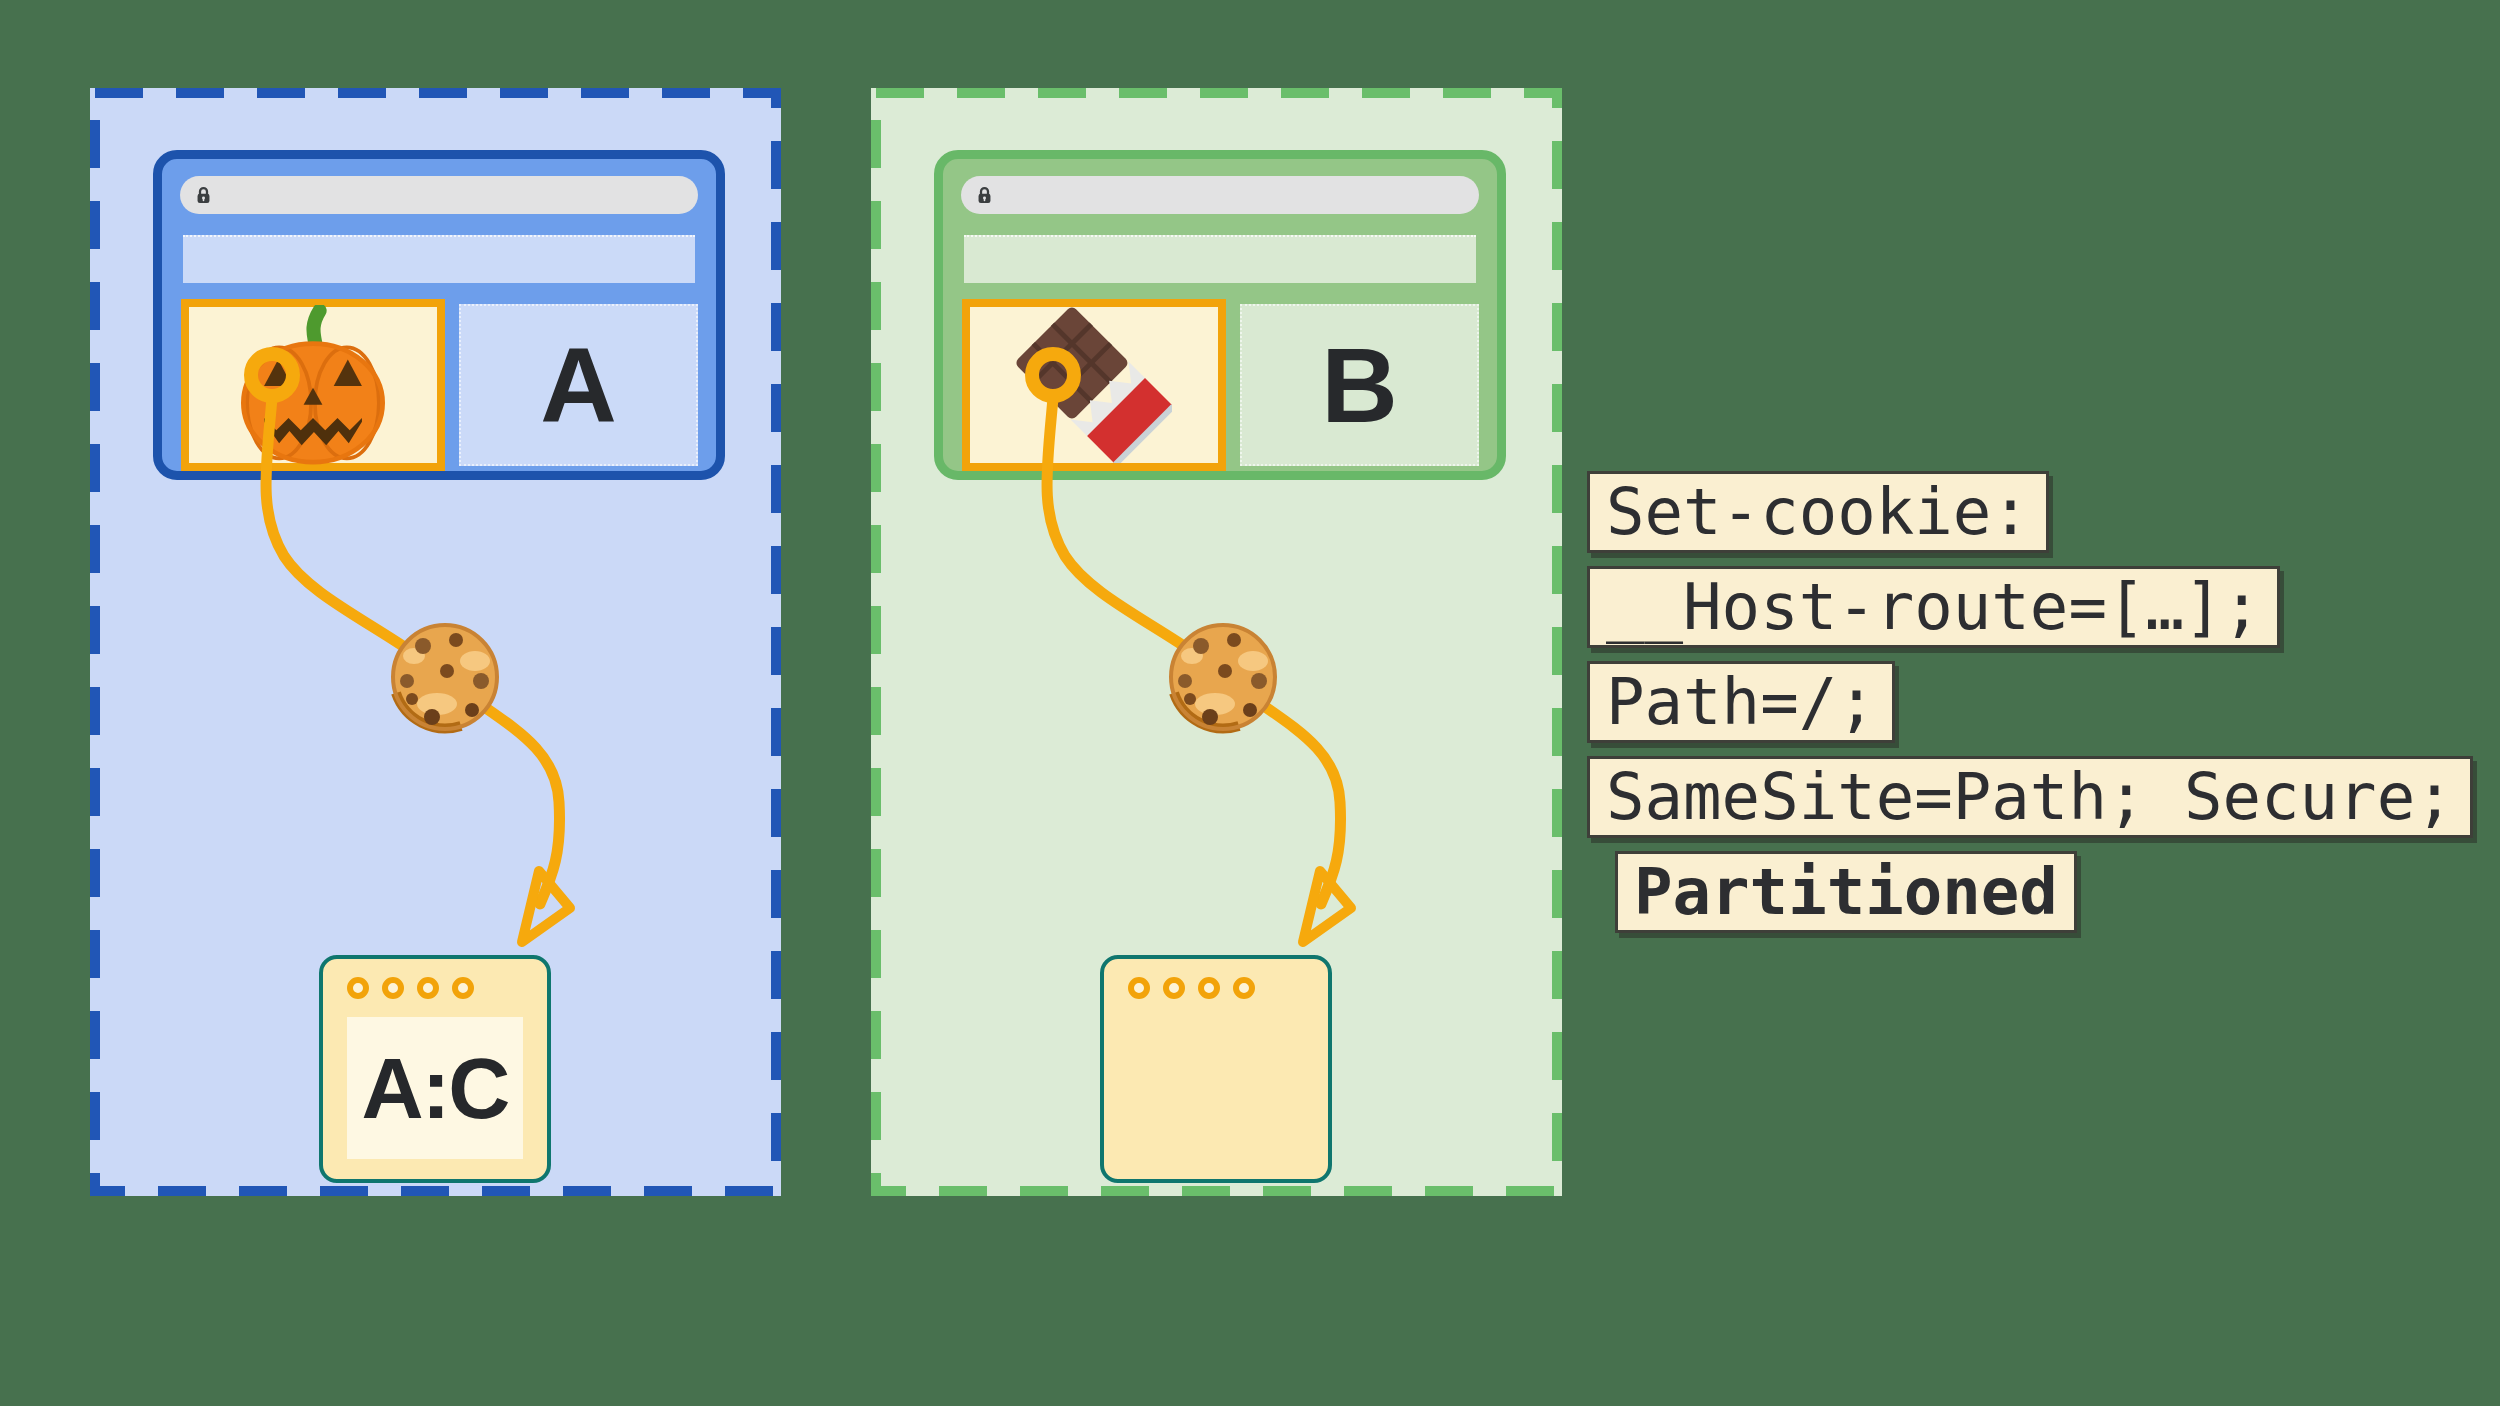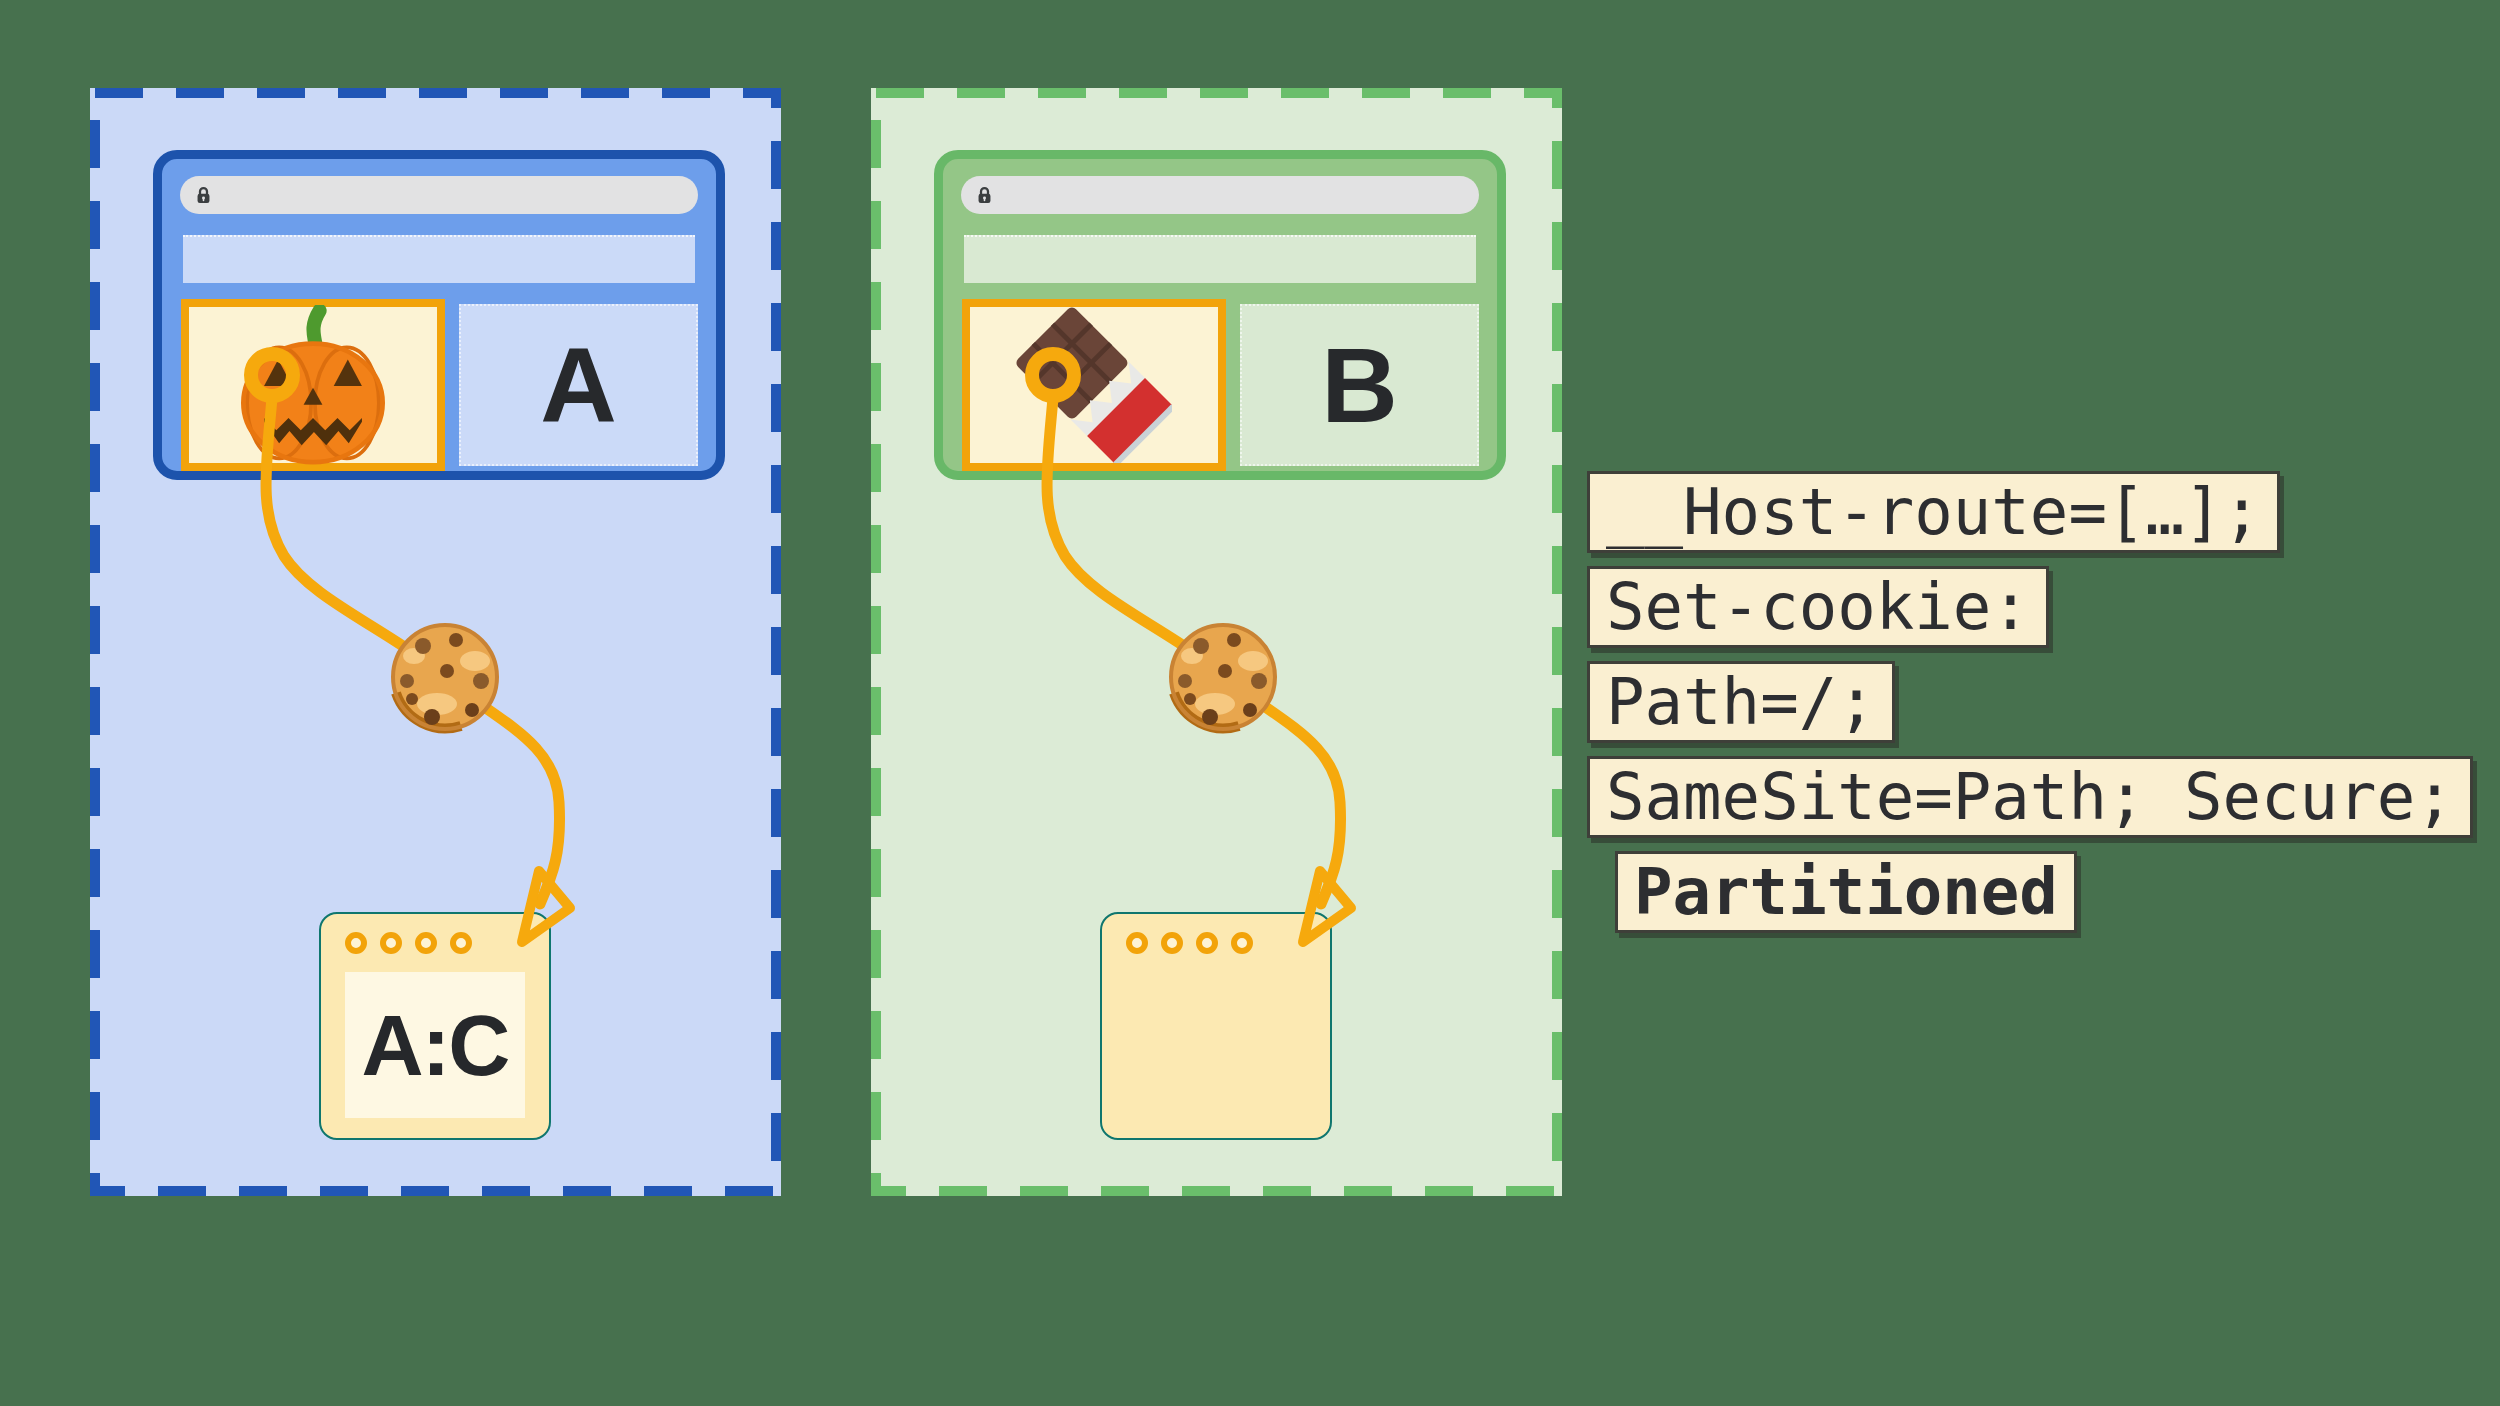--- a/index.html
+++ b/index.html
@@ -37,22 +37,22 @@
   .letterbox{
     position:absolute;left:297px;right:18px;top:145px;height:162px;
     background:var(--strip);border:2px dotted rgba(255,255,255,.6);
     box-sizing:border-box;
     display:flex;align-items:center;justify-content:center;
   }
   .letter{
     font-size:106px;font-weight:bold;color:#27292C;line-height:1;
   }
   .jar-card{
-    position:absolute;left:229px;top:824px;width:232px;height:228px;
-    box-sizing:border-box;border:2px solid #0f766e;border-radius:18px;
+    position:absolute;left:229px;top:867px;width:232px;height:228px;
+    box-sizing:border-box;border:4px solid #0f766e;border-radius:18px;
     background:#FCE9B2;
   }
   .jar-dots{
     display:flex;gap:13px;margin:18px 0 0 24px;
   }
   .jar-dot{
     width:22px;height:22px;border-radius:50%;
     box-sizing:border-box;border:6px solid #F2A30A;background:#FDF3D6;
   }
   .jar-inner{
@@ -205,18 +205,18 @@
       <circle cx="2" cy="-6" r="7" fill="#7B4A1E"></circle>
       <circle cx="-38" cy="4" r="7" fill="#8A5A2B"></circle>
       <circle cx="-13" cy="40" r="8" fill="#6B3F1A"></circle>
       <circle cx="27" cy="33" r="7" fill="#6B3F1A"></circle>
       <circle cx="-33" cy="22" r="6" fill="#7B4A1E"></circle>
     </g>
   </svg>
 </div>
 
 <div class="code-block" style="--chipBg: #FAEFD1; --chipText: #2D2E31;">
+  <div class="code-chip">Set-cookie:</div>
   <div class="code-chip">__Host-route=[…];</div>
-  <div class="code-chip">Set-cookie:</div>
   <div class="code-chip">Path=/;</div>
   <div class="code-chip">SameSite=Path; Secure;</div>
   <div class="code-chip bold">Partitioned</div>
 </div>
 
 </body></html>

